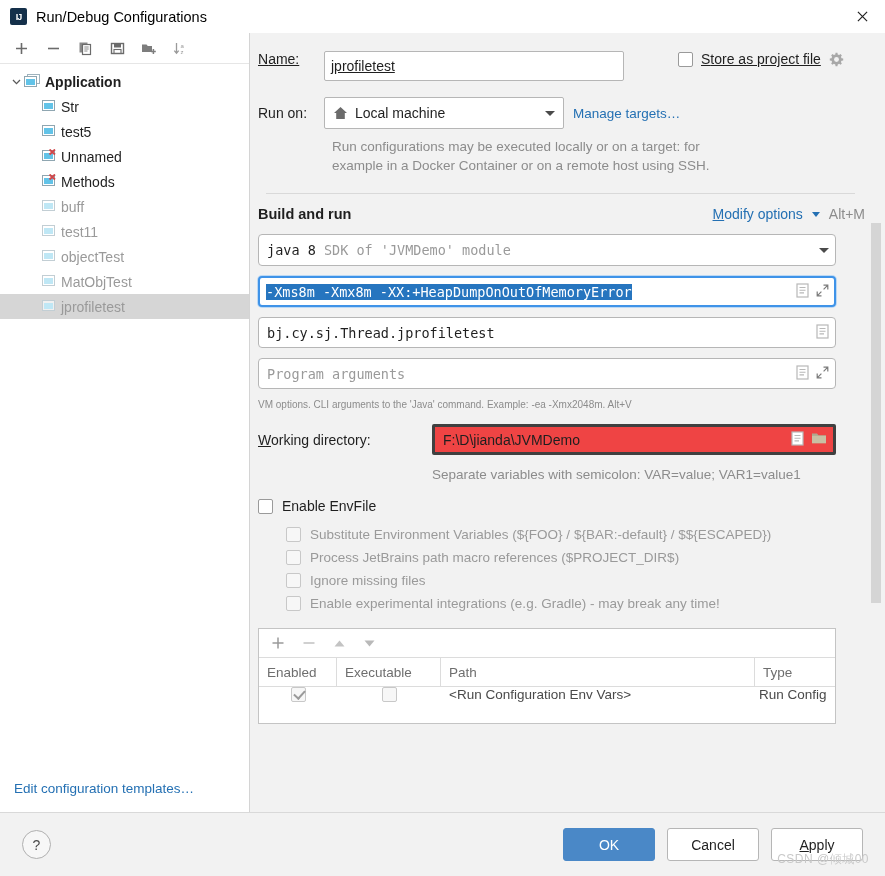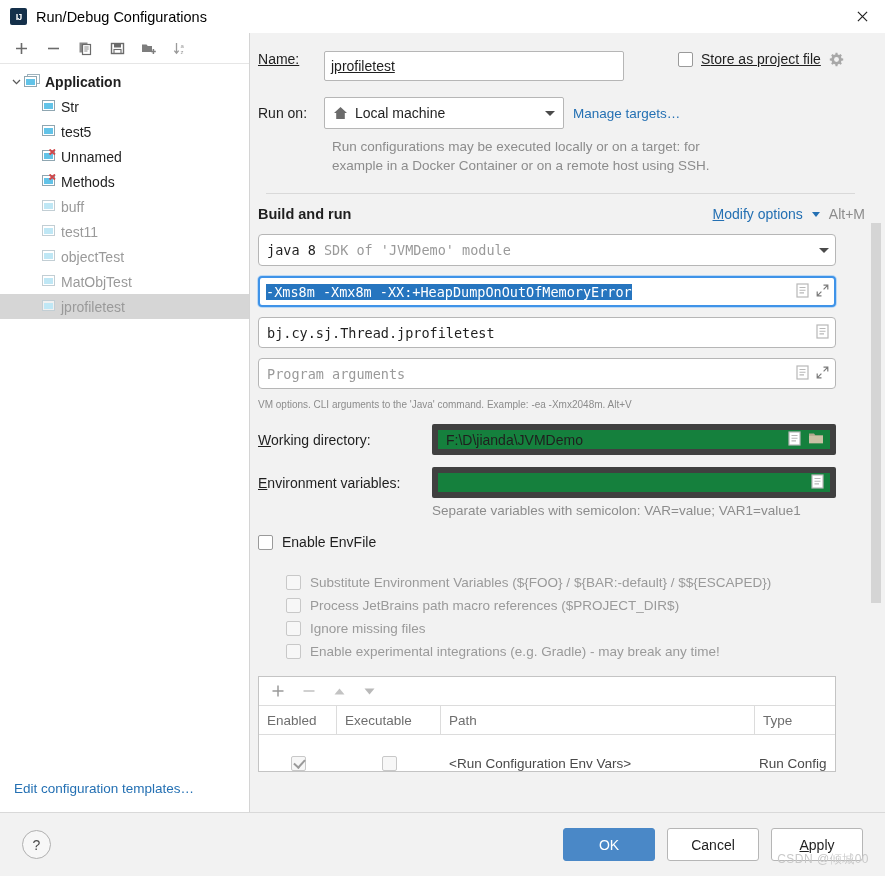--- a/index.html
+++ b/index.html
@@ -88,39 +88,39 @@
   .dim-mono { color:#9a9a9a; }
   .field-text { flex:1 1 auto; white-space:nowrap; overflow:hidden; }
   .sel { background:#2675bf; color:#ffffff; padding:1px 0; }
   .fld-icons { display:flex; align-items:center; gap:7px; margin-left:6px; flex:0 0 auto; }
   .placeholder { color:#9a9a9a; }
 
   .hint-vm { color:#8c8c8c; font-size:10px; margin:2px 0 14px 0; }
 
   .wd-row { display:flex; align-items:center; height:31px; margin-bottom:12px; }
   .wd-label { width:174px; flex:0 0 174px; font-size:14px; }
-  .wd-field { width:404px; flex:0 0 404px; height:31px; border:6px solid #404040; background:#15803d; border-radius:2px; display:flex; align-items:center; padding:0 6px 0 8px; font-size:14px; }
+  .wd-field { width:404px; flex:0 0 404px; height:31px; border:3px solid #404040; background:#ef4444; border-radius:2px; display:flex; align-items:center; padding:0 6px 0 8px; font-size:14px; }
   .hint-env { color:#8c8c8c; font-size:13.5px; margin:0 0 16px 174px; }
 
-  .envfile-cb-row { display:flex; align-items:center; gap:9px; margin-bottom:21px; }
+  .envfile-cb-row { display:flex; align-items:center; gap:9px; margin-bottom:9px; }
   .subopts { margin-left:28px; }
   .subopt { display:flex; align-items:center; gap:9px; height:23px; }
   .subopt .sub-label { color:#9a9a9a; font-size:13.5px; }
 
   .table-box { width:578px; border:1px solid #c4c4c4; background:#fff; margin-top:13px; }
   .table-toolbar { height:29px; display:flex; align-items:center; padding-left:12px; gap:17px; border-bottom:1px solid #dcdcdc; background:#fff;}
   .ttb { cursor:pointer; display:flex; align-items:center; }
   .thead { display:flex; height:29px; border-bottom:1px solid #dcdcdc; align-items:center; }
   .th { font-size:13.5px; color:#6e6e6e; padding:0 8px; display:flex; align-items:center; height:100%; }
   .th.sep { border-right:1px solid #dcdcdc; }
   .th-enabled { width:78px; flex:0 0 78px; }
   .th-exec { width:104px; flex:0 0 104px; }
   .th-path { flex:1 1 auto; }
   .th-type { width:80px; flex:0 0 80px; justify-content:flex-start; }
-  .trow { display:flex; height:36px; align-items:flex-end; }
+  .trow { display:flex; height:36px; align-items:flex-start; }
   .td { font-size:13.5px; color:#4a4a4a; padding:0 8px; display:flex; align-items:center; }
   .td-enabled { width:78px; flex:0 0 78px; justify-content:center; }
   .td-exec { width:104px; flex:0 0 104px; justify-content:center; }
   .td-path { flex:1 1 auto; }
   .td-type { width:84px; flex:0 0 84px; }
 
   
   .pane-scroll { position:absolute; right:4px; top:8px; width:10px; height:572px; }
   .pane-thumb { position:absolute; left:0; top:182px; width:10px; height:380px; background:#d5d5d5; border-radius:0; cursor:pointer; }
 
@@ -447,34 +447,20 @@
               <span>
                 <svg width="16" height="14" viewBox="0 0 16 14">
                     <path d="M1 2.5 h5 l1.4 1.7 H15 v8 H1 z" fill="#b0a78d"></path>
                     <path d="M1 4.8 h14 v7.4 H1 z" fill="#c9c0a4"></path>
                   </svg>
               </span>
             </span>
           </div>
         </div>
 
-        <div class="wd-row" style="margin-bottom:5px;">
-          <div class="wd-label lbl"><u>E</u>nvironment variables:</div>
-          <div class="wd-field">
-            <span class="field-text"></span>
-            <span class="fld-icons">
-              <span>
-                <svg width="13" height="15" viewBox="0 0 13 15">
-                    <rect x="1" y="1" width="11" height="13" fill="#fff" stroke="#b8b8b8" stroke-width="1.2"></rect>
-                    <path d="M3.5 4.5 H9.5 M3.5 7.2 H9.5 M3.5 9.9 H8" stroke="#b8b8b8" stroke-width="1.1"></path>
-                  </svg>
-              </span>
-            </span>
-          </div>
-        </div>
         <div class="hint-env">Separate variables with semicolon: VAR=value; VAR1=value1</div>
 
         <div class="envfile-cb-row">
           <div class="cb"></div>
           <div class="lbl">Enable EnvFile</div>
         </div>
 
         <div class="subopts">
           <div class="subopt">
             <div class="cb disabled"></div>

